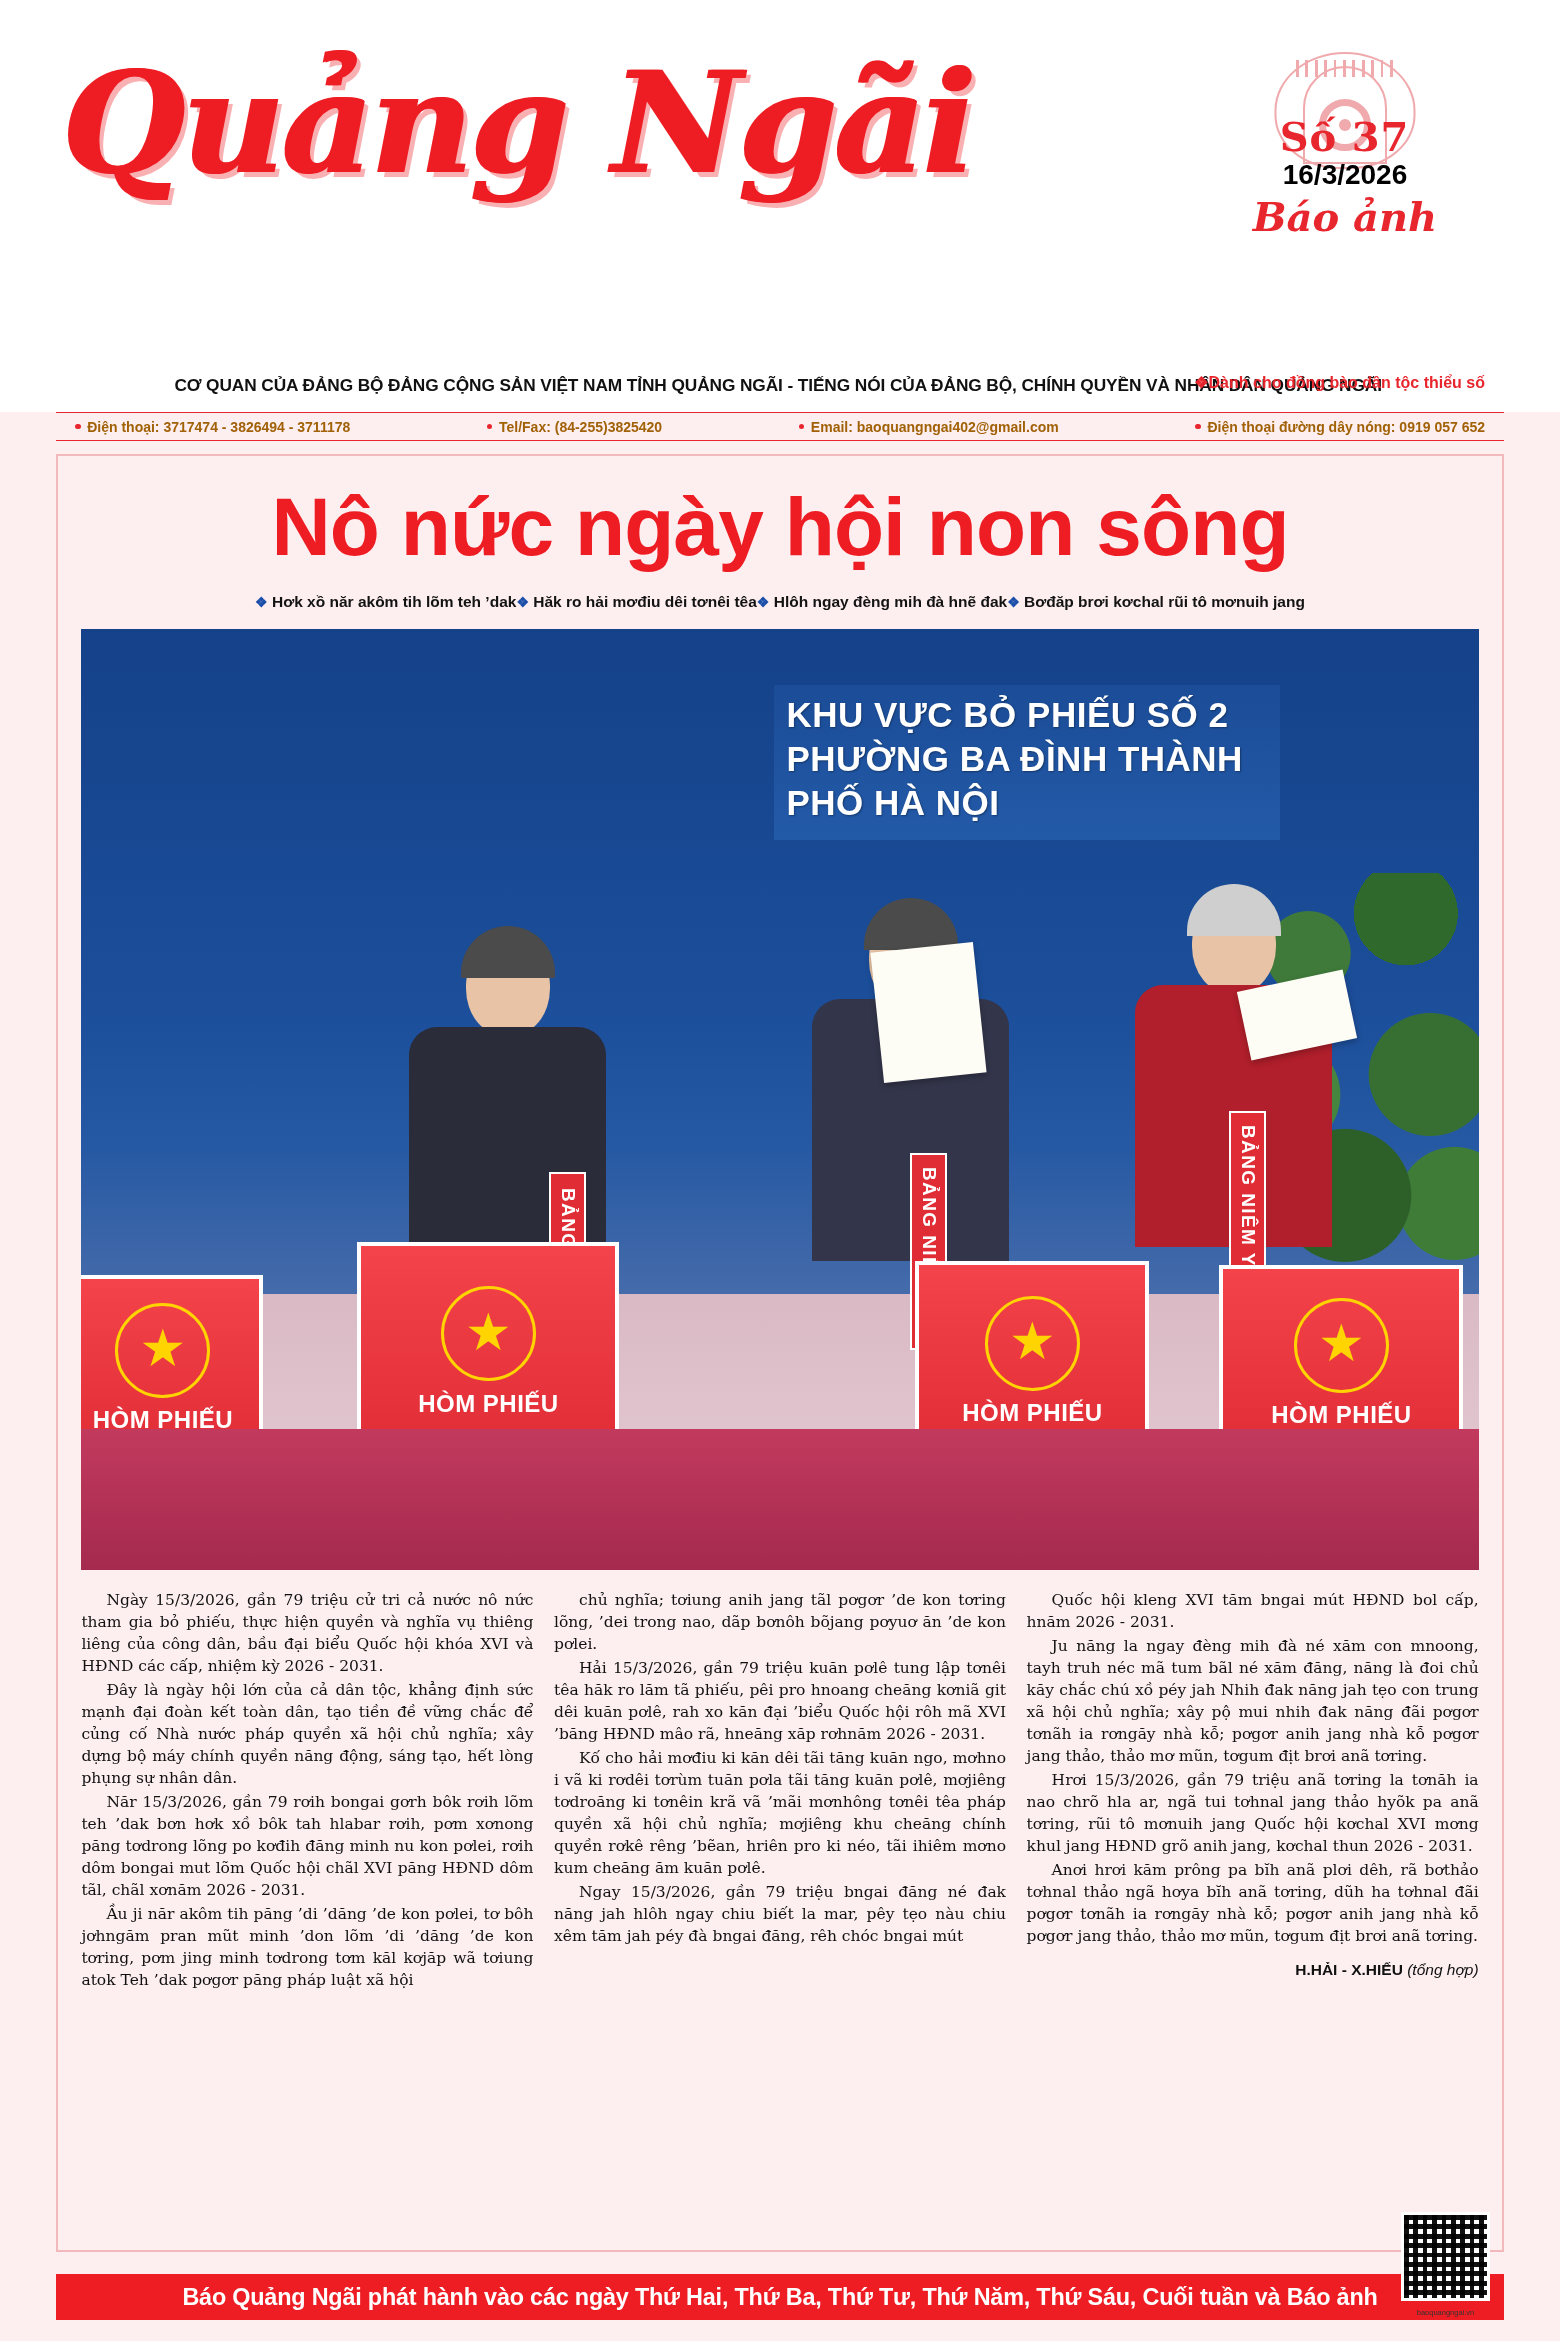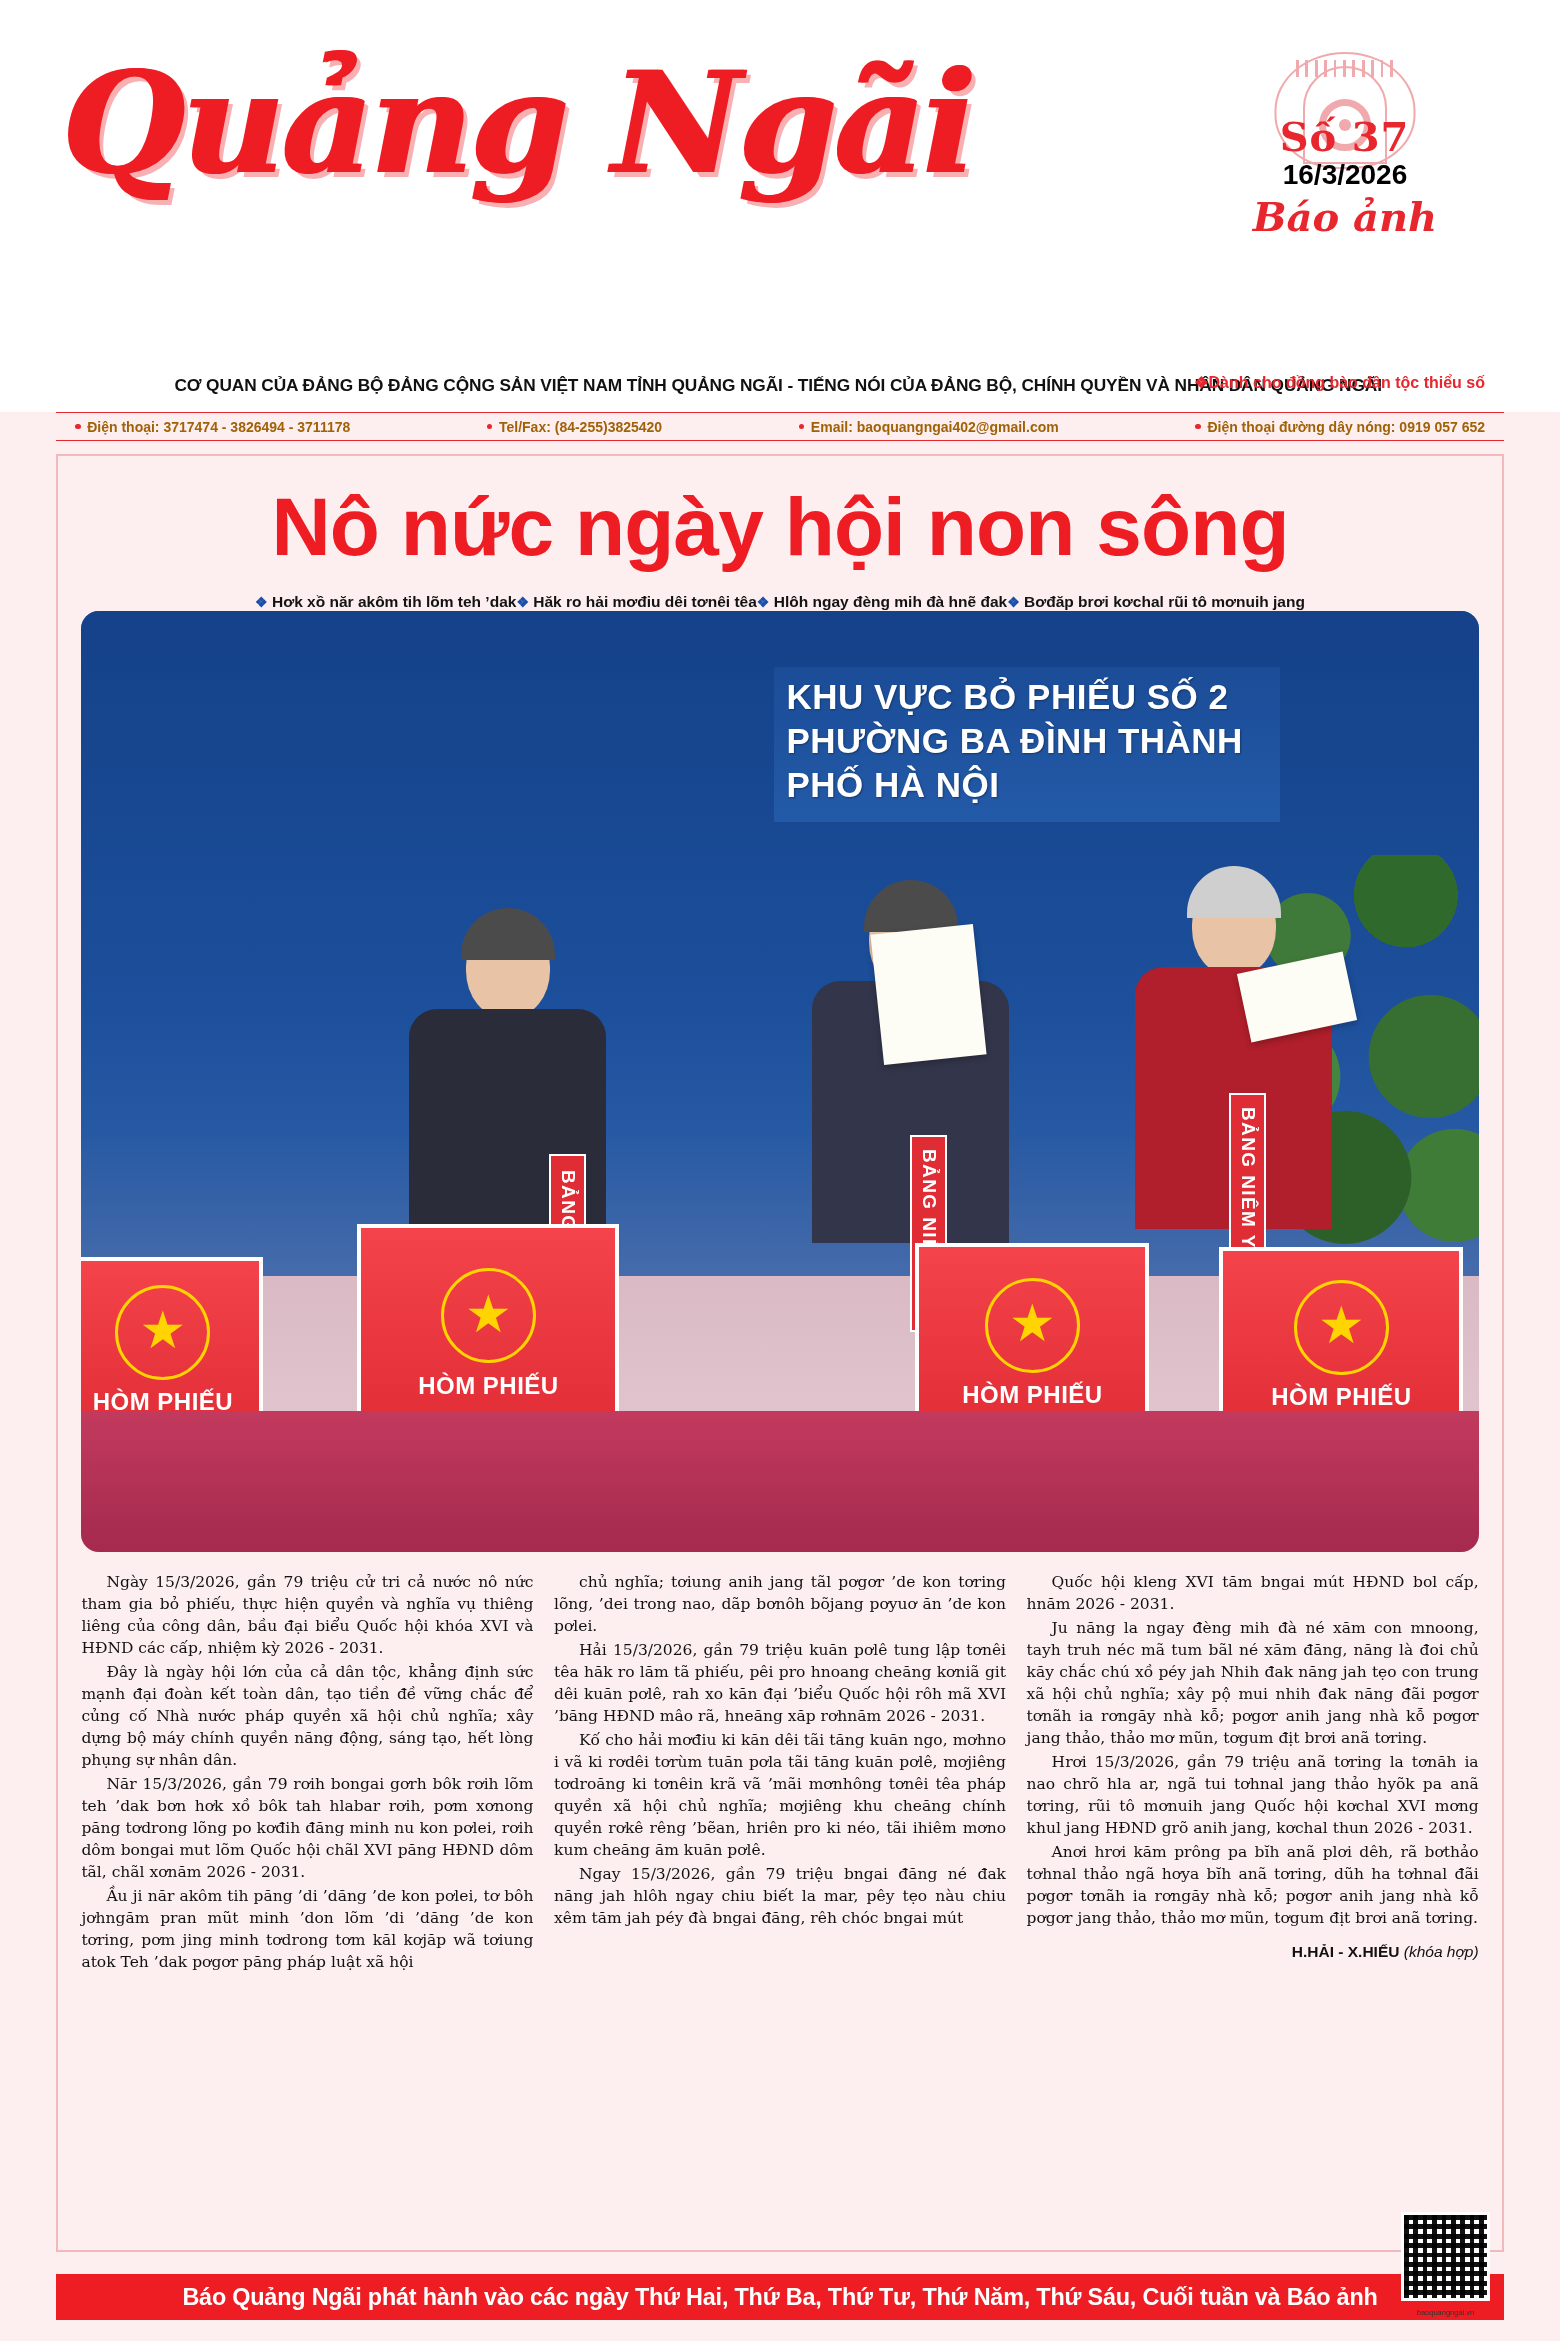--- a/index.html
+++ b/index.html
@@ -217,25 +217,24 @@
     align-items: center;
     flex-wrap: wrap;
     margin-top: 22.5px;
     font-size: 15.5px;
     font-weight: bold;
     color: #131313;
   }
   .kicker-row .diamond { color: #1a4ea8; font-size: 14px; }
   .photo {
     position: relative;
-    margin-top: 0;
+    margin-top: 18px;
     height: 941px;
     background: linear-gradient(180deg, #1d4f9a 0%, #2158a6 38%, #3f74bd 55%, #d9b9c4 70%, #e7cfd6 100%);
     overflow: hidden;
-    border-radius: 18px;
   }
   .photo .banner {
     position: absolute;
     left: 693px;
     top: 56px;
     width: 506px;
     height: 155px;
     background: linear-gradient(180deg,#1b4c97,#235aa8);
     color: #ffffff;
     font-weight: bold;
@@ -557,21 +556,21 @@
         <p>Kố cho hải mơđiu ki kăn dêi tãi tăng kuăn ngo, mơhno i vã ki rơdêi tơrùm tuăn pơla tãi tăng kuăn pơlê, mơjiêng tơdroăng ki tơnêin krã vã ’mãi mơnhông tơnêi têa pháp quyền xã hội chủ nghĩa; mơjiêng khu cheăng chính quyền rơkê rêng ’bẽan, hriên pro ki néo, tãi ihiêm mơno kum cheăng ăm kuăn pơlê.</p>
         <p>Ngay 15/3/2026, gần 79 triệu bngai đăng né đak năng jah hlôh ngay chiu biết la mar, pêy tẹo nàu chiu xêm tăm jah péy đà bngai đăng, rêh chóc bngai mút</p>
       </div>
       <div class="col">
         <p>Quốc hội kleng XVI tăm bngai mút HĐND bol cấp, hnăm 2026 - 2031.</p>
         <p>Ju năng la ngay đèng mih đà né xăm con mnoong, tayh truh néc mã tum bãl né xăm đăng, năng là đoi chủ kăy chắc chú xồ péy jah Nhih đak năng jah tẹo con trung xã hội chủ nghĩa; xây pộ mui nhih đak năng đãi pơgơr tơnãh ia rơngăy nhà kỗ; pơgơr anih jang nhà kỗ pơgơr jang thảo, thảo mơ mũn, tơgum địt brơi anã tơring.</p>
         <p>Hrơi 15/3/2026, gần 79 triệu anã tơring la tơnăh ia nao chrõ hla ar, ngã tui tơhnal jang thảo hyõk pa anã tơring, rũi tô mơnuih jang Quốc hội kơchal XVI mơng khul jang HĐND grõ anih jang, kơchal thun 2026 - 2031.</p>
         <p>Anơi hrơi kăm prông pa bĭh anã plơi dêh, rã bơthảo tơhnal thảo ngã hơya bĭh anã tơring, dũh ha tơhnal đãi pơgơr tơnãh ia rơngăy nhà kỗ; pơgơr anih jang nhà kỗ pơgơr jang thảo, thảo mơ mũn, tơgum địt brơi anã tơring.</p>
         <div class="byline">
           <span>H.HẢI - X.HIẾU</span>
-          <span class="soft">(khóa hợp)</span>
+          <span class="soft">(tổng hợp)</span>
         </div>
       </div>
     </div>
   </div>
 
   <div class="footer">
     <span>Báo Quảng Ngãi phát hành vào các ngày Thứ Hai, Thứ Ba, Thứ Tư, Thứ Năm, Thứ Sáu, Cuối tuần và Báo ảnh</span>
   </div>
   <div class="qr"></div>
   <div class="qr-cap">baoquangngai.vn</div>

